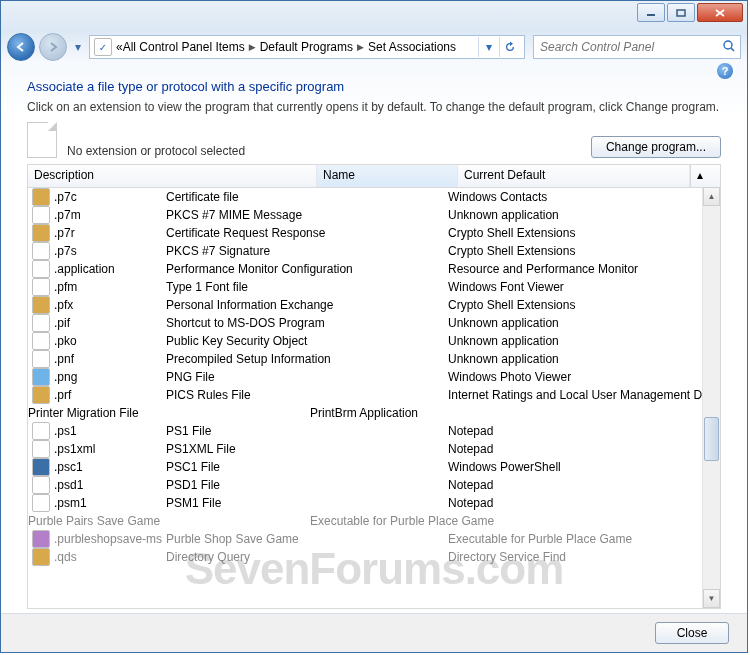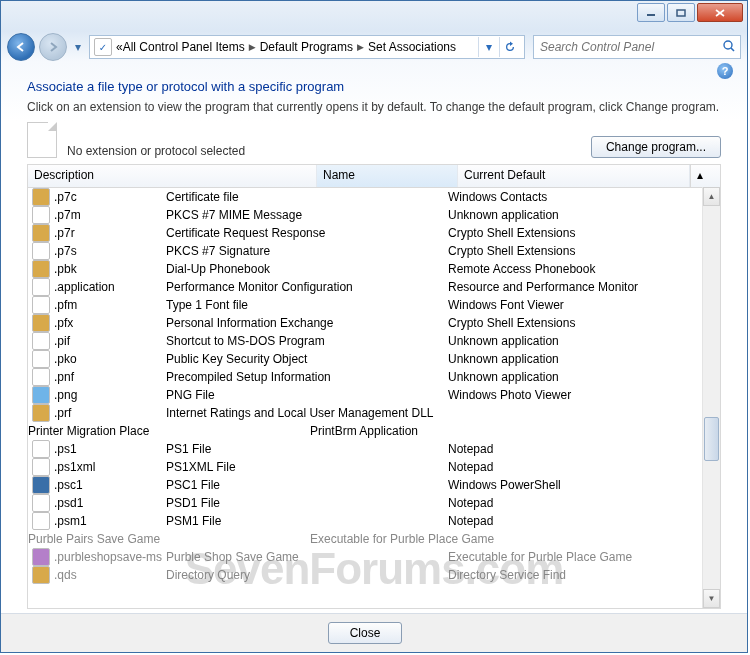--- a/index.html
+++ b/index.html
@@ -41,21 +41,21 @@
 .row{display:flex;height:18px;align-items:center;font-size:12px}
 .row .c1{width:134px;display:flex;align-items:center;padding-left:4px;white-space:nowrap;overflow:hidden}
 .row .c2{width:282px;white-space:nowrap;overflow:hidden}
 .row .c3{flex:1;white-space:nowrap;overflow:hidden}
 .fic{width:16px;height:16px;margin-right:4px;flex:0 0 16px;border-radius:2px}
 .row.dim{color:#888}
 .scrollbar{position:absolute;right:0;top:22px;bottom:0;width:17px;background:#f0f0f0;border-left:1px solid #e4e4e4}
 .sc-btn{height:17px;background:linear-gradient(#f7f7f7,#e6e6e6);border:1px solid #cfcfcf;display:flex;align-items:center;justify-content:center;color:#606060;font-size:8px}
 .sc-thumb{position:absolute;left:1px;right:1px;top:230px;height:42px;background:linear-gradient(to right,#e6ecf3,#c9d7e8);border:1px solid #9fb4cc;border-radius:2px}
 .sc-btn.dn{position:absolute;bottom:0;left:0;right:0}
-.footer{height:38px;background:#f0f0f0;border-top:1px solid #d6dde6;display:flex;justify-content:center;align-items:center;padding-right:18px}
+.footer{height:38px;background:#f0f0f0;border-top:1px solid #d6dde6;display:flex;justify-content:flex-end;align-items:center;padding-right:18px}
 .close-b{width:74px;height:22px;border:1px solid #8a9db3;border-radius:3px;background:linear-gradient(#fdfdfd,#e5ecf5);font-size:12px}
 .watermark{position:absolute;left:0;right:0;bottom:58px;text-align:center;font-size:44px;font-weight:600;color:rgba(130,130,130,0.28);pointer-events:none;letter-spacing:-1px}
 </style>
 </head>
 <body>
 
 <div class="window">
 
   <div class="title-bar">
     <div class="win-btn">
@@ -159,28 +159,20 @@
           <div class="row">
             <div class="c1">
               <span class="fic" style="background:#ffffff;border:1px solid #c0c0c0"></span>
               <span>.p7s</span>
             </div>
             <div class="c2">PKCS #7 Signature</div>
             <div class="c3">Crypto Shell Extensions</div>
           </div>
           <div class="row">
             <div class="c1">
-              <span class="fic" style="background:#d8a94a;border:1px solid #c0c0c0"></span>
-              <span>.pbk</span>
-            </div>
-            <div class="c2">Dial-Up Phonebook</div>
-            <div class="c3">Remote Access Phonebook</div>
-          </div>
-          <div class="row">
-            <div class="c1">
               <span class="fic" style="background:#ffffff;border:1px solid #c0c0c0"></span>
               <span>.application</span>
             </div>
             <div class="c2">Performance Monitor Configuration</div>
             <div class="c3">Resource and Performance Monitor</div>
           </div>
           <div class="row">
             <div class="c1">
               <span class="fic" style="background:#ffffff;border:1px solid #c0c0c0"></span>
               <span>.pfm</span>
@@ -226,24 +218,25 @@
               <span>.png</span>
             </div>
             <div class="c2">PNG File</div>
             <div class="c3">Windows Photo Viewer</div>
           </div>
           <div class="row">
             <div class="c1">
               <span class="fic" style="background:#d8a94a;border:1px solid #c0c0c0"></span>
               <span>.prf</span>
             </div>
+            <div class="c2">PICS Rules File</div>
             <div class="c3">Internet Ratings and Local User Management DLL</div>
           </div>
           <div class="row">
-            <div class="c2">Printer Migration Place</div>
+            <div class="c2">Printer Migration File</div>
             <div class="c3">PrintBrm Application</div>
           </div>
           <div class="row">
             <div class="c1">
               <span class="fic" style="background:#ffffff;border:1px solid #c0c0c0"></span>
               <span>.ps1</span>
             </div>
             <div class="c2">PS1 File</div>
             <div class="c3">Notepad</div>
           </div>

